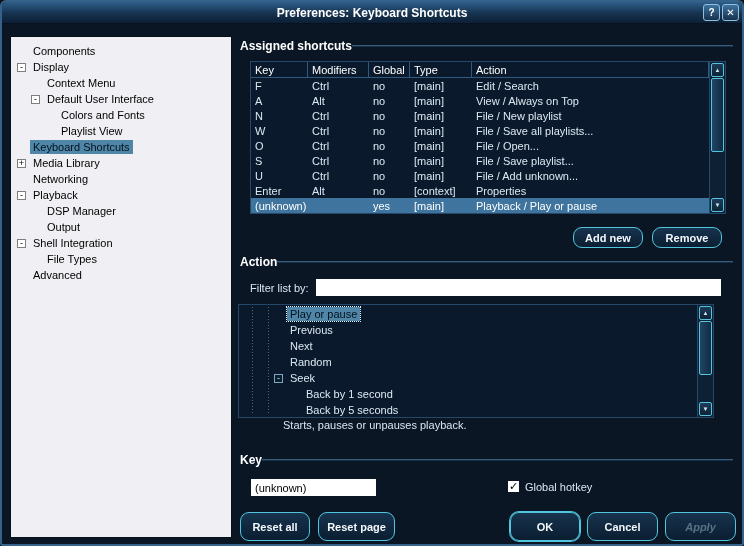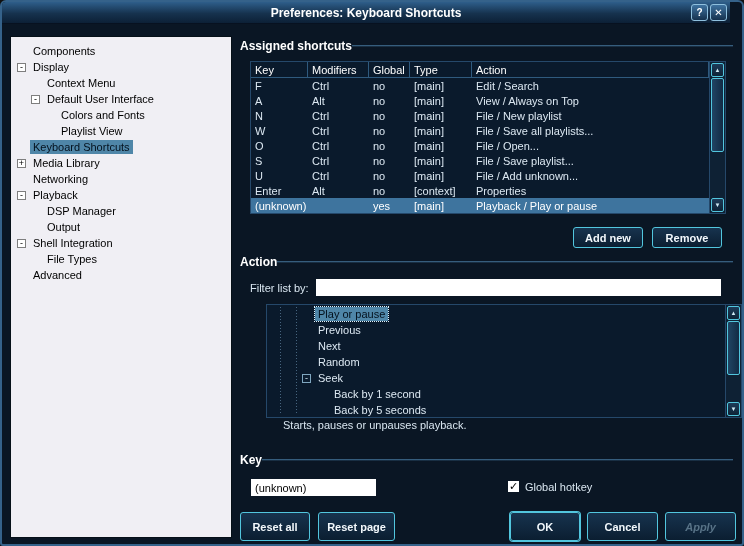--- a/index.html
+++ b/index.html
@@ -9,21 +9,21 @@
     --window-bg:#0A1624;
     --panel-bg:#0A1A2C;
     --sidebar-bg:#F0EFF4;
   }
   *{box-sizing:border-box;margin:0;padding:0}
   body{background:#101010;font-family:"Liberation Sans","DejaVu Sans",sans-serif;}
   .window{position:relative;width:744px;height:546px;background:var(--window-bg);
     border:2px solid #35628A;border-radius:6px 6px 3px 3px;overflow:hidden;
     font-size:11px;color:#D9E6F0;}
   
-  .titlebar{position:absolute;top:0;left:0;right:12px;height:22px;
+  .titlebar{position:absolute;top:0;left:0;right:0;height:22px;
     background:linear-gradient(180deg,#2E5E8A 0%,#16324E 55%,#0C2036 100%);
     display:flex;align-items:center;justify-content:center;color:#FFF;
     font-weight:700;font-size:12px;border-bottom:1px solid #071120;}
   .tb-btns{position:absolute;right:3px;top:2px;display:flex;gap:2px;}
   .tb-btn{width:17px;height:17px;border:1px solid #8FC0DE;border-radius:3px;
     background:linear-gradient(180deg,#3E72A0,#16324E);color:#FFF;font-weight:700;
     font-size:10px;display:flex;align-items:center;justify-content:center;
     font-family:inherit;cursor:default;padding:0;}
   
   .sidebar{position:absolute;left:8px;top:34px;width:222px;height:502px;
@@ -61,34 +61,34 @@
     display:flex;align-items:center;justify-content:center;font-family:inherit;padding:0;}
   .scroll-track{flex:1;position:relative;margin:1px 0;}
   .scroll-thumb{position:absolute;left:0;right:0;top:0;
     background:linear-gradient(90deg,#204564,#122B44);
     border:1px solid var(--accent);border-radius:2px;}
   .table-wrap .scroll-thumb{height:62%}
   .action-wrap .scroll-thumb{height:68%}
   
   .btn{display:flex;align-items:center;justify-content:center;
     background:linear-gradient(180deg,#17334E 0%,#0B1E31 100%);
-    border:1px solid var(--accent);border-radius:3px;color:#F2F8FC;
+    border:1px solid var(--accent);border-radius:9px;color:#F2F8FC;
     font-weight:700;font-size:11px;font-family:inherit;cursor:default;}
   .btn.default{box-shadow:0 0 0 1px var(--accent);}
   .btn.disabled{color:#587387;font-style:italic;}
   .list-btns{position:absolute;top:225px;right:20px;display:flex;gap:9px;}
   .list-btns .btn{width:70px;height:21px;}
   
   .filter-row{position:absolute;top:276px;left:248px;right:20px;height:19px;
     display:flex;align-items:center;}
   .filter-row .flabel{width:65px;}
   .text-input{height:19px;background:#FFF;border:1px solid #0A1624;color:#000;
     font-size:11px;font-family:inherit;padding:0 4px;}
   .filter-row .text-input{flex:1;}
-  .action-wrap{position:absolute;left:264px;top:302px;width:476px;height:114px;
+  .action-wrap{position:absolute;left:236px;top:302px;width:476px;height:114px;
     display:flex;border:1px solid #25486A;background:var(--panel-bg);}
   .action-tree{flex:1;position:relative;padding-top:1px;overflow:hidden;}
   .guide{position:absolute;top:2px;bottom:2px;width:1px;
     background-image:repeating-linear-gradient(to bottom,#47657F 0 1px,transparent 1px 3px);}
   .g1{left:13px}.g2{left:29px}
   .action-tree .tree-item{padding-left:calc(var(--indent,0)*16px + 3px);height:16px;color:#DCE8F2;}
   .action-tree .expander{background:#0B1D30;border-color:#7FA6BF;color:#D5E6F0;}
   .action-tree .tree-item.selected .label{background:var(--sidebar-selection);
     color:#04111D;outline:1px dotted #DFF1FB;}
   .description{position:absolute;left:281px;top:417px;color:#D9E6F0;}

